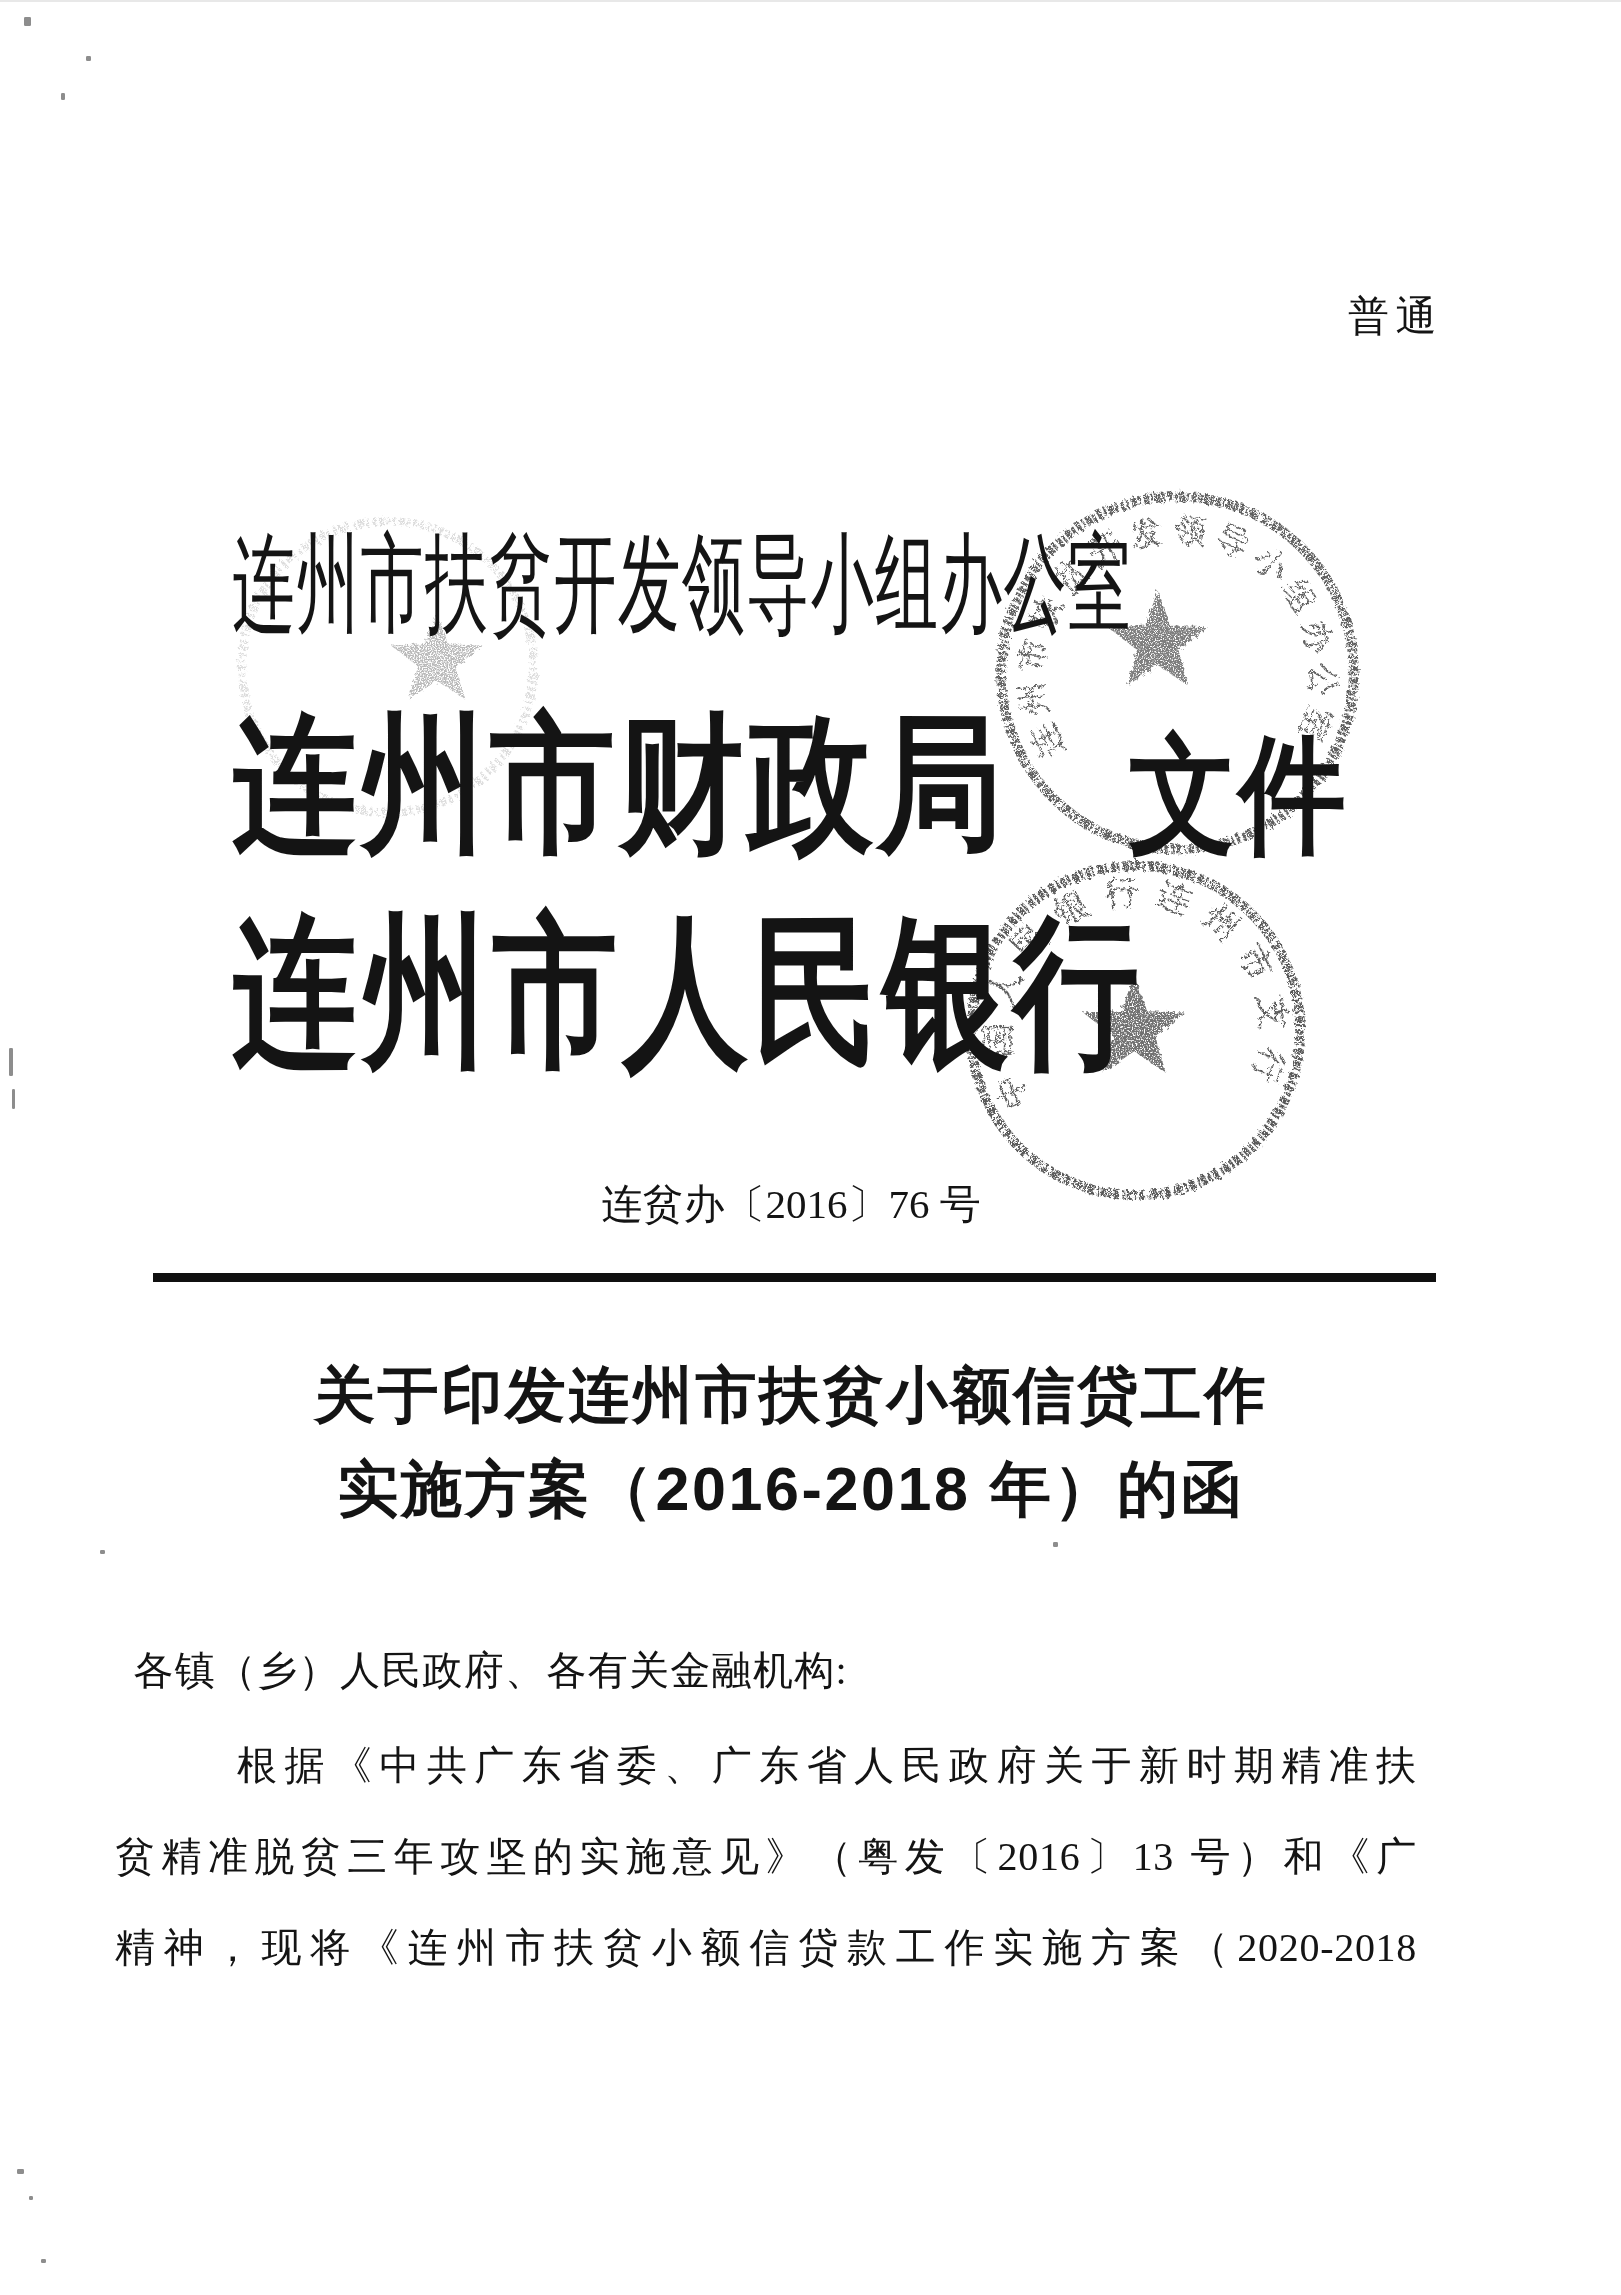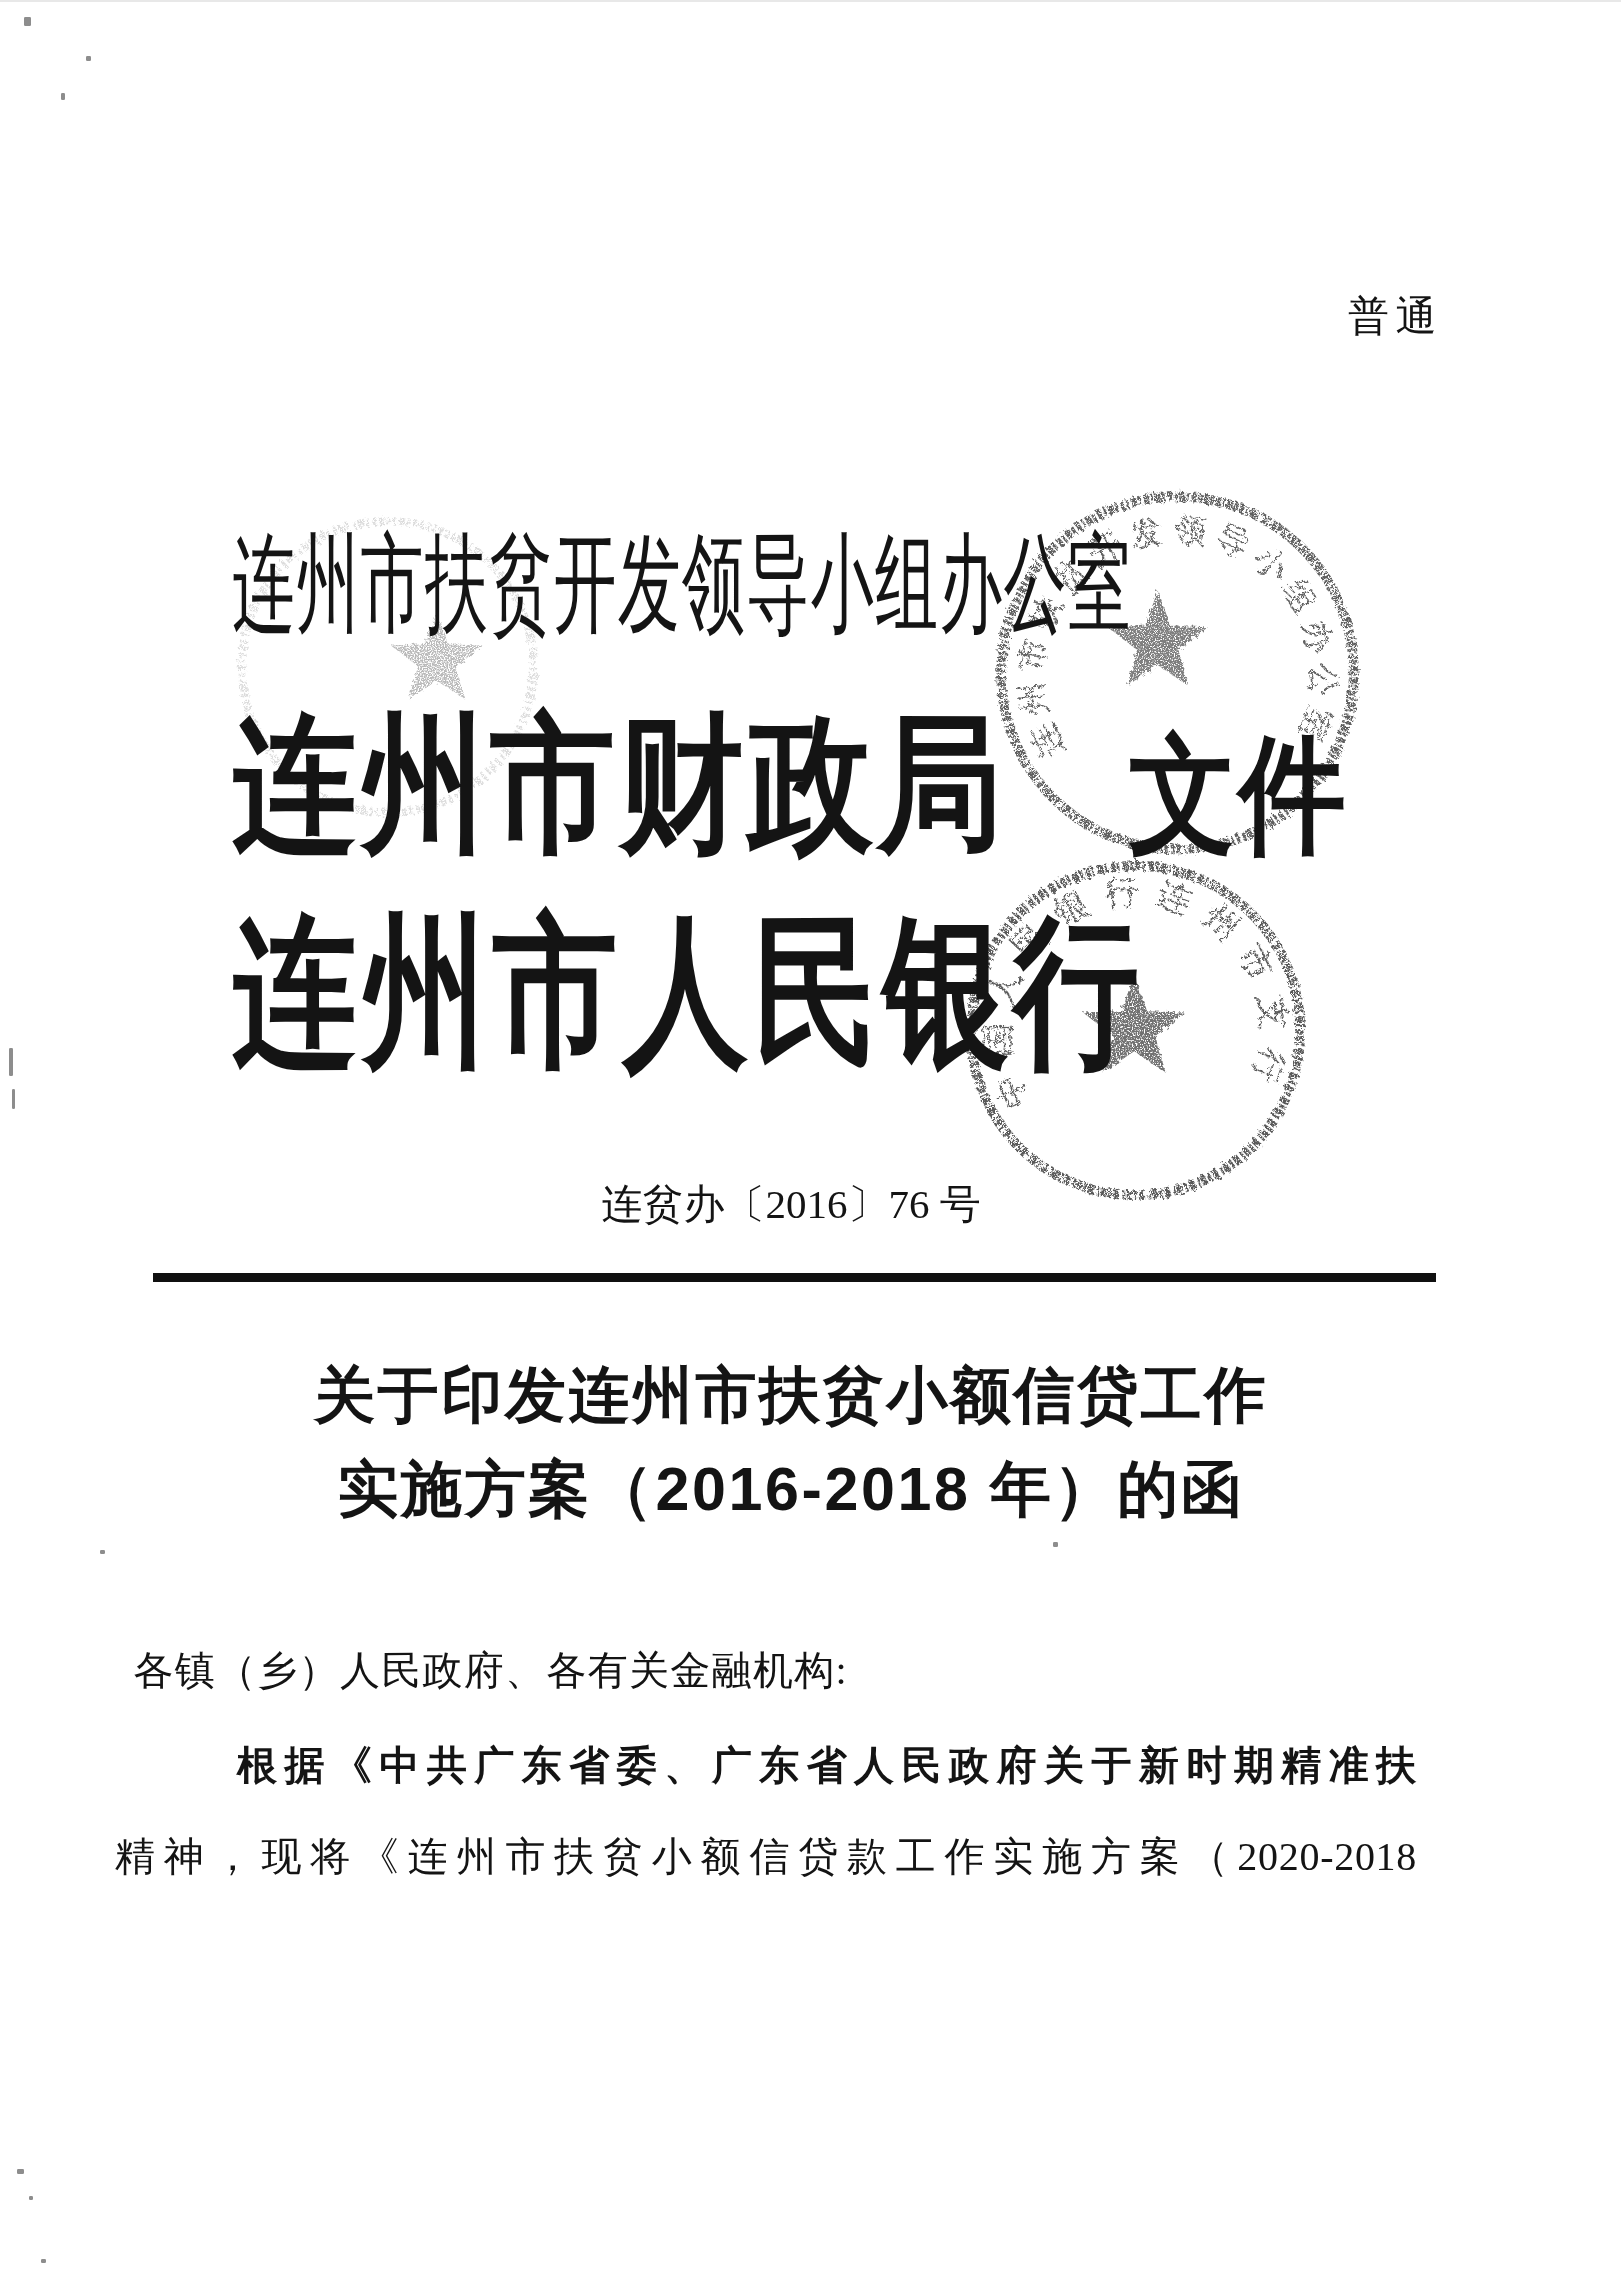--- a/index.html
+++ b/index.html
@@ -68,21 +68,21 @@
   .salutation{
     height:99px;line-height:99px;
     margin-left:18.4px;letter-spacing:1.3px;white-space:nowrap;
   }
   .para-line{
     height:91px;
     text-align:justify;text-align-last:justify;
     text-justify:inter-character;
     letter-spacing:0.7px;
   }
-  .para-line.indent{text-indent:122px;font-weight:bold;}
+  .para-line.indent{text-indent:122px;}
   
   .seal{position:absolute;z-index:1;}
   .seal-top{left:990px;top:480px;}
   .seal-bottom{left:961px;top:854px;}
   .seal-faint{left:230px;top:507px;opacity:.55;}
   
   .speck{position:absolute;background:#2f2f2f;opacity:.55;z-index:3;border-radius:1.3px;}
 </style>
 </head>
 <body>
@@ -165,20 +165,21 @@
   <div class="doc-number">连贫办〔2016〕76 号</div>
 
   <div class="red-rule"></div>
 
   <div class="doc-title title1">关于印发连州市扶贫小额信贷工作</div>
   <div class="doc-title title2">实施方案（2016-2018 年）的函</div>
 
   <div class="body-block">
     <div class="salutation">各镇（乡）人民政府、各有关金融机构:</div>
     <div class="para-line indent">根据《中共广东省委、广东省人民政府关于新时期精准扶</div>
+    <div class="para-line">贫精准脱贫三年攻坚的实施意见》（粤发〔2016〕13 号）和《广</div>
     <div class="para-line">精神，现将《连州市扶贫小额信贷款工作实施方案（2020-2018</div>
   </div>
 
   <div class="speck" style="left:24px;top:14.5px;width:6.6px;height:9.2px;"></div>
   <div class="speck" style="left:86px;top:54px;width:5.3px;height:5.3px;"></div>
   <div class="speck" style="left:61px;top:91px;width:4px;height:6.6px;"></div>
   <div class="speck" style="left:9.2px;top:1046px;width:4px;height:28px;"></div>
   <div class="speck" style="left:12px;top:1087px;width:3.3px;height:20px;"></div>
   <div class="speck" style="left:100px;top:1548px;width:5.3px;height:4px;"></div>
   <div class="speck" style="left:1053px;top:1540px;width:4.6px;height:4.6px;"></div>

